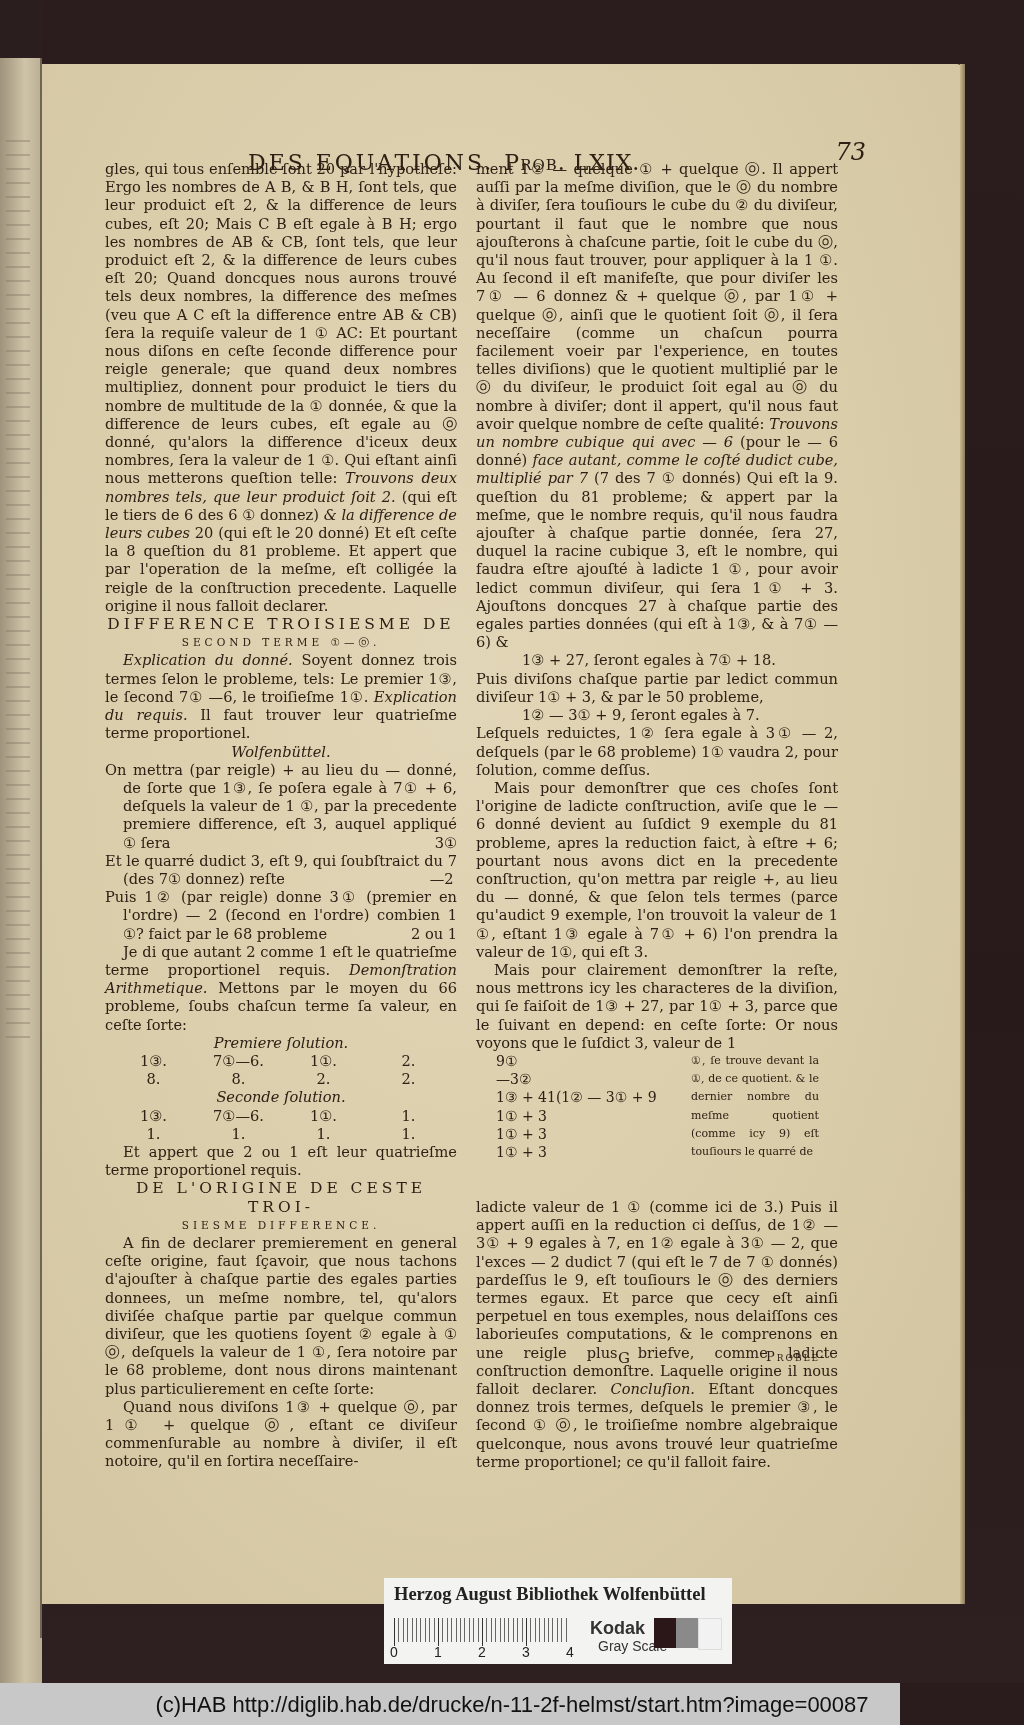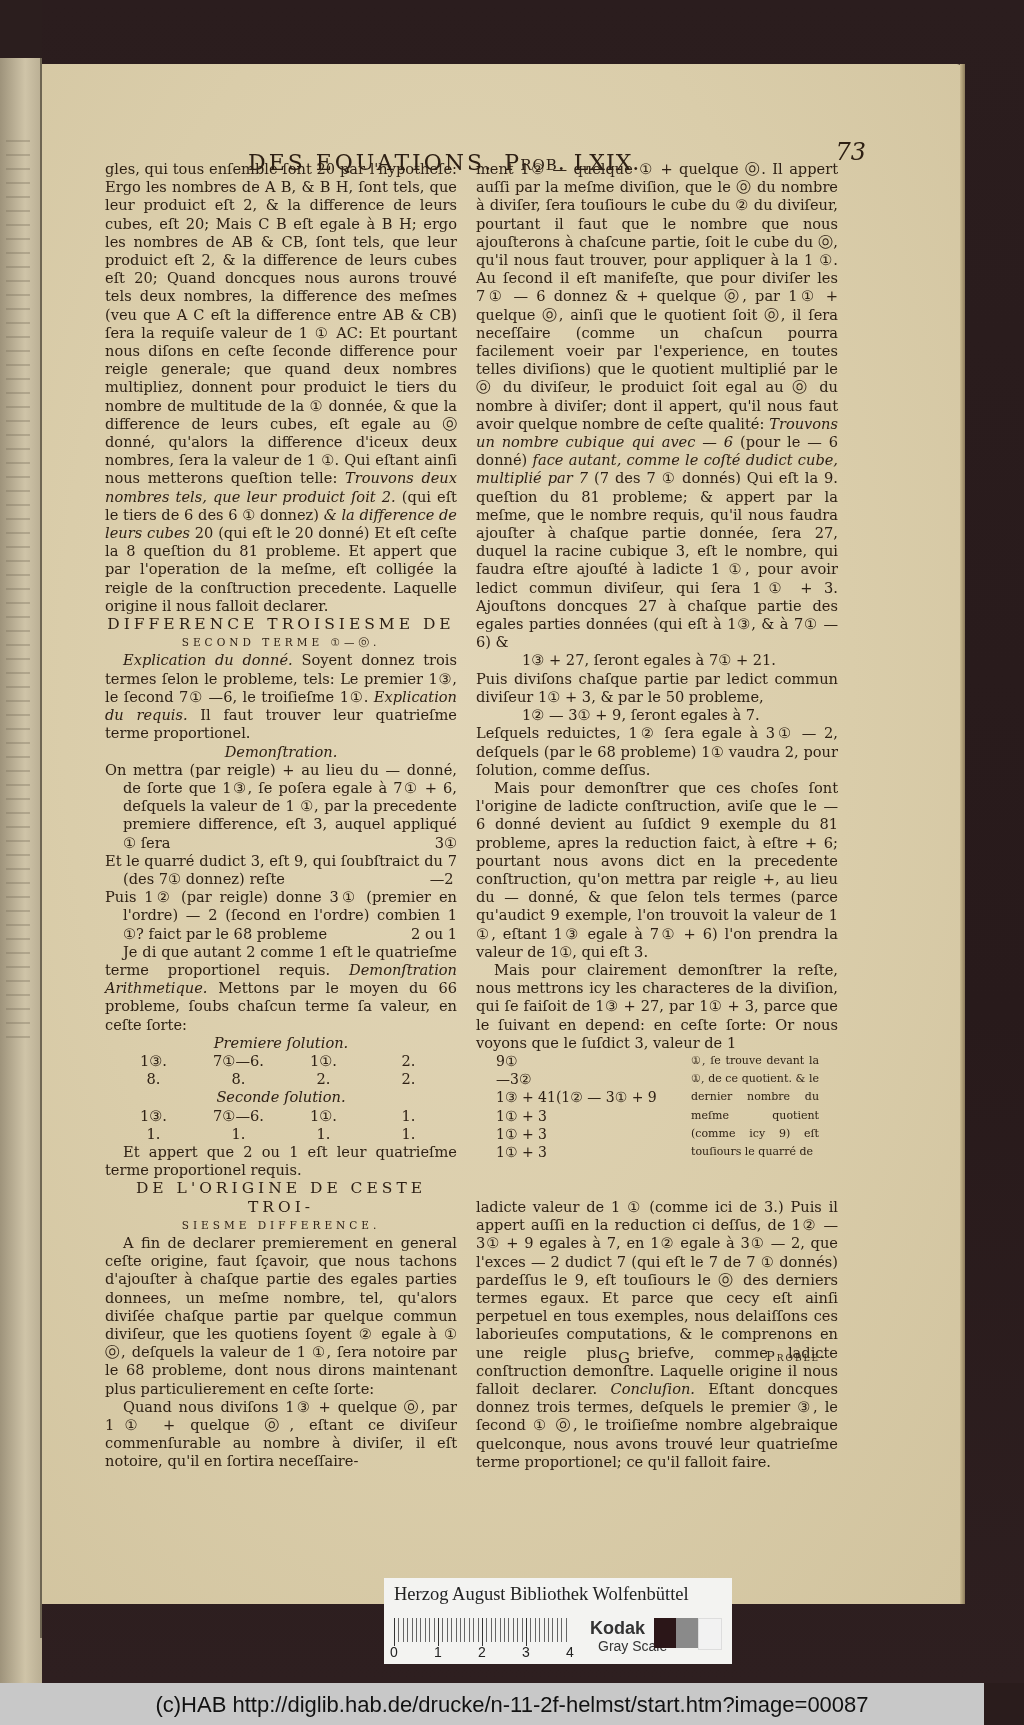--- a/index.html
+++ b/index.html
@@ -29,31 +29,31 @@
   .hang{padding-left:18px;text-indent:-18px;}
   .row4{display:flex;justify-content:space-around;text-align:center;margin:0 6px;}
   .row4 span{width:25%;}
   .marg{float:right;}
   .div-block{position:relative;height:146px;}
   .div-lines{position:absolute;left:20px;top:0;width:200px;font-size:14px;line-height:18.2px;}
   .div-note{position:absolute;left:215px;top:-18px;width:128px;font-size:11px;line-height:18.2px;}
   .footer-sig{position:absolute;left:618px;top:1349px;font-size:15px;color:#2e2014;}
   .footer-catch{position:absolute;left:766px;top:1349px;font-size:13px;letter-spacing:2px;font-variant:small-caps;color:#2e2014;}
   .card{position:absolute;left:384px;top:1578px;width:348px;height:86px;background:#f3f3f1;}
-  .card-title{position:absolute;left:10px;top:6px;font-family:"Liberation Serif",serif;font-weight:normal;font-size:18.5px;color:#222;white-space:nowrap;}
+  .card-title{position:absolute;left:10px;top:6px;font-family:"Liberation Serif",serif;font-weight:bold;font-size:18.5px;color:#222;white-space:nowrap;}
   .ruler{position:absolute;left:10px;top:40px;width:176px;height:24px;
          background:repeating-linear-gradient(90deg,#666 0 1px,transparent 1px 4.4px);}
   .ruler-major{position:absolute;left:10px;top:40px;width:176px;height:28px;
          background:repeating-linear-gradient(90deg,#333 0 1.5px,transparent 1.5px 44px);}
   .ruler-labels{position:absolute;left:6px;top:66px;width:200px;height:18px;font-family:"Liberation Sans",sans-serif;font-size:14px;color:#222;}
   .ruler-labels span{position:absolute;top:0;}
   .kodak{position:absolute;left:206px;top:40px;font-family:"Liberation Sans",sans-serif;font-weight:bold;font-size:18px;color:#333;}
   .kodak-sub{position:absolute;left:214px;top:60px;font-family:"Liberation Sans",sans-serif;font-size:14px;color:#333;}
   .swatch{position:absolute;top:40px;width:22px;height:30px;}
-  .caption-bar{position:absolute;left:0;top:1683px;width:984px;height:42px;background:#c8c8c8;}
+  .caption-bar{position:absolute;left:0;top:1683px;width:900px;height:42px;background:#c8c8c8;}
   .caption{position:absolute;left:0;top:9px;width:1024px;text-align:center;font-family:"Liberation Sans",sans-serif;font-size:22px;color:#111;}
 </style>
 </head>
 <body>
 
 <div class="backdrop"></div>
 <div class="left-page">
   <div class="left-page-top"></div>
   <div class="left-page-text"></div>
 </div>
@@ -68,21 +68,21 @@
 </div>
 
 <div class="col col-left">
   <p><span>gles, qui tous enſemble ſont 20 par l'hypotheſe: Ergo les nombres de A B, &amp; B H, ſont tels, que leur produict eſt 2, &amp; la difference de leurs cubes, eſt 20; Mais C B eſt egale à B H; ergo les nombres de AB &amp; CB, ſont tels, que leur produict eſt 2, &amp; la difference de leurs cubes eſt 20; Quand doncques nous aurons trouvé tels deux nombres, la difference des meſmes (veu que A C eſt la difference entre AB &amp; CB) ſera la requiſe valeur de 1 ① AC: Et pourtant nous diſons en ceſte ſeconde difference pour reigle generale; que quand deux nombres multipliez, donnent pour produict le tiers du nombre de multitude de la ① donnée, &amp; que la difference de leurs cubes, eſt egale au ⓞ donné, qu'alors la difference d'iceux deux nombres, ſera la valeur de 1 ①. Qui eſtant ainſi nous metterons queſtion telle: </span><span class="it">Trouvons deux nombres tels, que leur produict ſoit 2.</span><span> (qui eſt le tiers de 6 des 6 ① donnez) </span><span class="it">&amp; la difference de leurs cubes</span><span> 20 (qui eſt le 20 donné) Et eſt ceſte la 8 queſtion du 81 probleme. Et appert que par l'operation de la meſme, eſt colligée la reigle de la conſtruction precedente. Laquelle origine il nous falloit declarer.</span></p>
 
   <p class="head-caps">DIFFERENCE TROISIESME DE</p>
   <p class="head-sub">SECOND TERME ①—ⓞ.</p>
 
   <p class="ind"><span class="it">Explication du donné.</span><span> Soyent donnez trois termes ſelon le probleme, tels: Le premier 1③, le ſecond 7① —6, le troiſieſme 1①. </span><span class="it">Explication du requis.</span><span> Il faut trouver leur quatrieſme terme proportionel.</span></p>
 
-  <p class="center-it">Demonſtration.</p>
+  <p class="center-it">Wolfenbüttel.</p>
   <p class="hang"><span>On mettra (par reigle) + au lieu du — donné, de ſorte que 1③, ſe poſera egale à 7① + 6, deſquels la valeur de 1 ①, par la precedente premiere difference, eſt 3, auquel appliqué ① ſera</span> <span class="marg">3①</span></p>
   <p class="hang"><span>Et le quarré dudict 3, eſt 9, qui ſoubſtraict du 7 (des 7① donnez) reſte</span> <span class="marg">—2</span></p>
   <p class="hang"><span>Puis 1② (par reigle) donne 3① (premier en l'ordre) — 2 (ſecond en l'ordre) combien 1 ①? faict par le 68 probleme</span> <span class="marg">2 ou 1</span></p>
 
   <p class="ind"><span>Je di que autant 2 comme 1 eſt le quatrieſme terme proportionel requis. </span><span class="it">Demonſtration Arithmetique.</span><span> Mettons par le moyen du 66 probleme, ſoubs chaſcun terme ſa valeur, en ceſte ſorte:</span></p>
 
   <p class="center-it">Premiere ſolution.</p>
   <div class="row4">
     <span>1③.</span>
     <span>7①—6.</span>
@@ -114,21 +114,21 @@
 
   <p class="head-caps">DE L'ORIGINE DE CESTE TROI-</p>
   <p class="head-sub">SIESME DIFFERENCE.</p>
 
   <p class="ind">A fin de declarer premierement en general ceſte origine, faut ſçavoir, que nous tachons d'ajouſter à chaſque partie des egales parties donnees, un meſme nombre, tel, qu'alors diviſée chaſque partie par quelque commun diviſeur, que les quotiens ſoyent ② egale à ① ⓞ, deſquels la valeur de 1 ①, ſera notoire par le 68 probleme, dont nous dirons maintenant plus particulierement en ceſte ſorte:</p>
   <p class="ind">Quand nous diviſons 1③ + quelque ⓞ, par 1① + quelque ⓞ, eſtant ce diviſeur commenſurable au nombre à diviſer, il eſt notoire, qu'il en ſortira neceſſaire-</p>
 </div>
 
 <div class="col col-right">
   <p><span>ment 1② — quelque ① + quelque ⓞ. Il appert auſſi par la meſme diviſion, que le ⓞ du nombre à diviſer, ſera touſiours le cube du ② du diviſeur, pourtant il faut que le nombre que nous ajouſterons à chaſcune partie, ſoit le cube du ⓞ, qu'il nous faut trouver, pour appliquer à la 1 ①. Au ſecond il eſt manifeſte, que pour diviſer les 7① — 6 donnez &amp; + quelque ⓞ, par 1① + quelque ⓞ, ainſi que le quotient ſoit ⓞ, il ſera neceſſaire (comme un chaſcun pourra facilement voeir par l'experience, en toutes telles diviſions) que le quotient multiplié par le ⓞ du diviſeur, le produict ſoit egal au ⓞ du nombre à diviſer; dont il appert, qu'il nous faut avoir quelque nombre de ceſte qualité: </span><span class="it">Trouvons un nombre cubique qui avec — 6</span><span> (pour le — 6 donné) </span><span class="it">face autant, comme le coſté dudict cube, multiplié par 7</span><span> (7 des 7 ① donnés) Qui eſt la 9. queſtion du 81 probleme; &amp; appert par la meſme, que le nombre requis, qu'il nous faudra ajouſter à chaſque partie donnée, ſera 27, duquel la racine cubique 3, eſt le nombre, qui faudra eſtre ajouſté à ladicte 1 ①, pour avoir ledict commun diviſeur, qui ſera 1① + 3. Ajouſtons doncques 27 à chaſque partie des egales parties données (qui eſt à 1③, &amp; à 7① — 6) &amp;</span></p>
-  <p style="padding-left:46px">1③ + 27, ſeront egales à 7① + 21.</p>
+  <p style="padding-left:46px">1③ + 27, ſeront egales à 7① + 18.</p>
   <p>Puis diviſons chaſque partie par ledict commun diviſeur 1① + 3, &amp; par le 50 probleme,</p>
   <p style="padding-left:46px">1② — 3① + 9, ſeront egales à 7.</p>
   <p>Leſquels reduictes, 1② ſera egale à 3① — 2, deſquels (par le 68 probleme) 1① vaudra 2, pour ſolution, comme deſſus.</p>
   <p class="ind">Mais pour demonſtrer que ces choſes ſont l'origine de ladicte conſtruction, aviſe que le — 6 donné devient au ſuſdict 9 exemple du 81 probleme, apres la reduction faict, à eſtre + 6; pourtant nous avons dict en la precedente conſtruction, qu'on mettra par reigle +, au lieu du — donné, &amp; que ſelon tels termes (parce qu'audict 9 exemple, l'on trouvoit la valeur de 1 ①, eſtant 1③ egale à 7① + 6) l'on prendra la valeur de 1①, qui eſt 3.</p>
   <p class="ind">Mais pour clairement demonſtrer la reſte, nous mettrons icy les characteres de la diviſion, qui ſe faiſoit de 1③ + 27, par 1① + 3, parce que le ſuivant en depend: en ceſte ſorte: Or nous voyons que le ſuſdict 3, valeur de 1</p>
   <div class="div-block">
     <div class="div-lines">
       <div>9①</div>
       <div>—3②</div>
       <div>1③ + 41(1② — 3① + 9</div>

